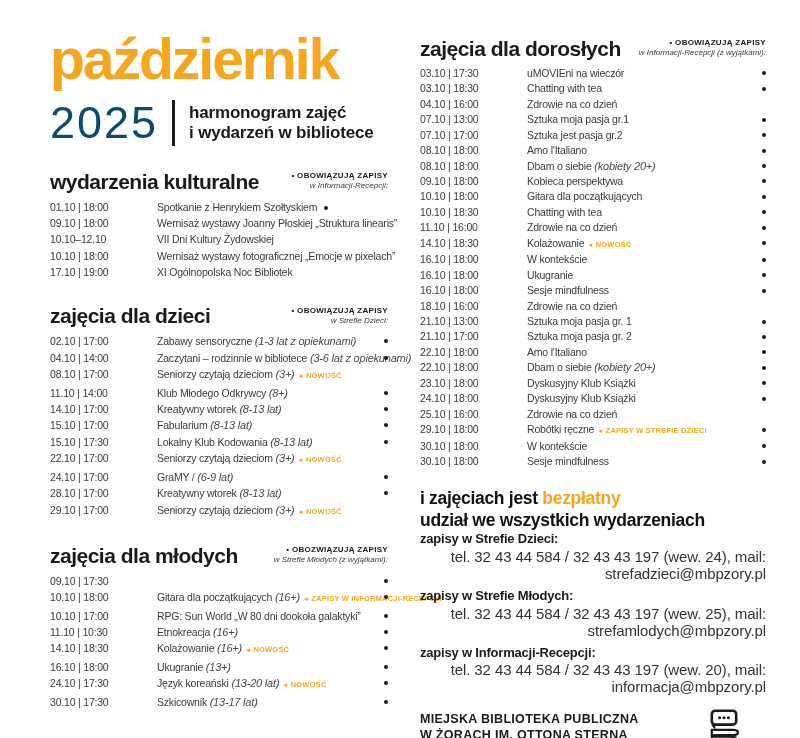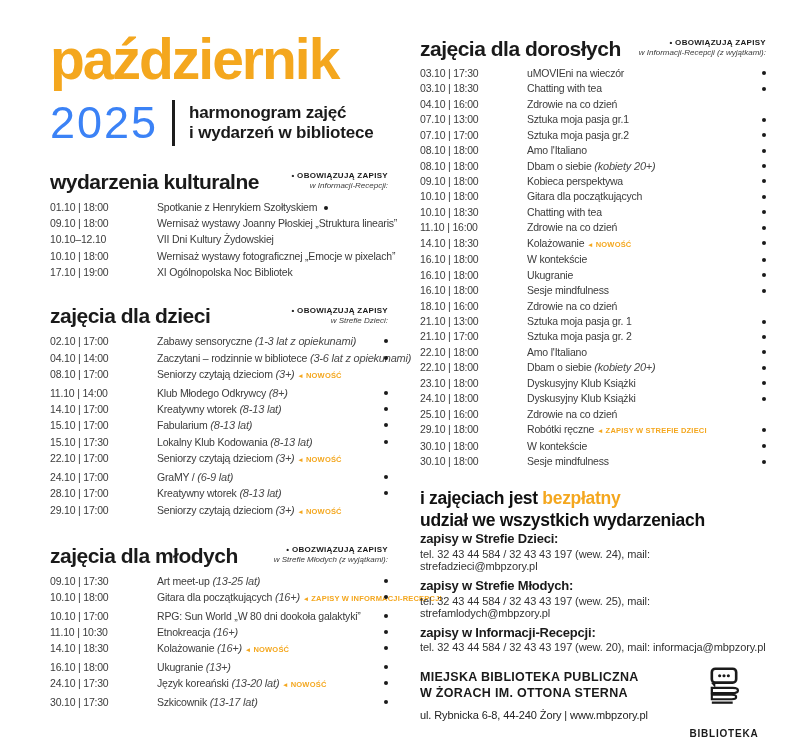--- a/index.html
+++ b/index.html
@@ -6,21 +6,21 @@
   body{
     width:800px;height:738px;background:#ffffff;overflow:hidden;position:relative;
     font-family:"Liberation Sans","DejaVu Sans",sans-serif;color:#1a1a1a;
   }
   .col-left{position:absolute;left:50px;top:30px;width:338px;}
   .col-right{position:absolute;left:420px;top:30px;width:346px;}
 
   
   .month{font-size:57px;font-weight:800;letter-spacing:-2px;line-height:1.05;color:var(--orange);}
   .year-row{display:flex;align-items:center;gap:14px;margin-top:10px;}
-  .year{font-size:45px;font-weight:400;letter-spacing:2px;color:#3b82f6;line-height:1;}
+  .year{font-size:45px;font-weight:400;letter-spacing:2px;color:#0c4a6e;line-height:1;}
   .vbar{width:3px;height:46px;background:#1c1c1c;flex:none;}
   .subtitle{font-size:17px;font-weight:800;line-height:1.18;letter-spacing:-0.2px;}
 
   
   .sec{margin-top:23px;}
   .col-right .sec{margin-top:6px;}
   .sec-head{display:flex;justify-content:space-between;align-items:flex-end;margin-bottom:7px;}
   .sec-title{font-size:21px;font-weight:800;letter-spacing:-0.5px;line-height:1;margin:0;}
   .sec-note{text-align:right;line-height:1.3;padding-top:2px;white-space:nowrap;}
   .sec-note .n1{font-size:8px;font-weight:800;letter-spacing:0.3px;}
@@ -38,21 +38,21 @@
   .tight .dot{top:5.5px;}
   .inline-dot{display:inline-block;width:4px;height:4px;border-radius:50%;background:#1a1a1a;
               margin-left:7px;vertical-align:middle;}
 
   
   .notice{margin-top:17px;font-size:17.5px;font-weight:800;line-height:1.28;letter-spacing:-0.3px;color:#111;}
   .notice .hl{color:var(--orange);}
   .contacts{}
   .contact{margin-bottom:6px;}
   .c-title{font-size:13px;font-weight:800;letter-spacing:-0.2px;line-height:1.2;}
-  .c-detail{font-size:11px;color:#333;margin-top:1px;letter-spacing:-0.1px;}
+  .c-detail{font-size:15px;color:#333;margin-top:1px;letter-spacing:-0.1px;text-align:right;}
 
   .footer{margin-top:16px;display:flex;justify-content:space-between;align-items:flex-start;}
   .libname{font-size:12.5px;font-weight:800;letter-spacing:0.3px;line-height:1.3;}
   .libaddr{font-size:11px;color:#222;margin-top:7px;letter-spacing:-0.1px;}
   .logo-block{width:84px;text-align:center;flex:none;margin-top:-2px;}
   .logo-cap{font-size:10px;font-weight:800;letter-spacing:0.8px;margin-top:17px;}
   .logo-sub{font-size:4.5px;font-weight:700;letter-spacing:1.2px;margin-top:1px;}
   :root{--orange:#F4A71E;}
 </style>
 </head>
@@ -173,21 +173,20 @@
       <div class="sec-head">
         <h2 class="sec-title">zajęcia dla młodych</h2>
         <div class="sec-note">
           <div class="n1">• OBOZWIĄZUJĄ ZAPISY</div>
           <div class="n2">w Strefie Młodych (z wyjątkami):</div>
         </div>
       </div>
       <div class="rows">
           <div class="row">
             <span class="date">09.10 | 17:30</span>
-            <span class="txt">Art meet-up <span class="meta">(13-25 lat)</span></span>
             <span class="dot"></span>
           </div>
           <div class="row">
             <span class="date">10.10 | 18:00</span>
             <span class="txt">Gitara dla początkujących <span class="meta">(16+)</span> <span class="tag">ZAPISY W INFORMACJI-RECEPCJI</span></span>
             <span class="dot"></span>
           </div>
           <div class="row">
             <span class="date">10.10 | 17:00</span>
             <span class="txt">RPG: Sun World „W 80 dni dookoła galaktyki”</span>
@@ -246,21 +245,21 @@
             <span class="date">04.10 | 16:00</span>
             <span class="txt">Zdrowie na co dzień</span>
           </div>
           <div class="row">
             <span class="date">07.10 | 13:00</span>
             <span class="txt">Sztuka moja pasja gr.1</span>
             <span class="dot"></span>
           </div>
           <div class="row">
             <span class="date">07.10 | 17:00</span>
-            <span class="txt">Sztuka moja pasja gr.2</span>
+            <span class="txt">Sztuka jest pasja gr.2</span>
             <span class="dot"></span>
           </div>
           <div class="row">
             <span class="date">08.10 | 18:00</span>
             <span class="txt">Amo l'Italiano</span>
             <span class="dot"></span>
           </div>
           <div class="row">
             <span class="date">08.10 | 18:00</span>
             <span class="txt">Dbam o siebie <span class="meta">(kobiety 20+)</span></span>

